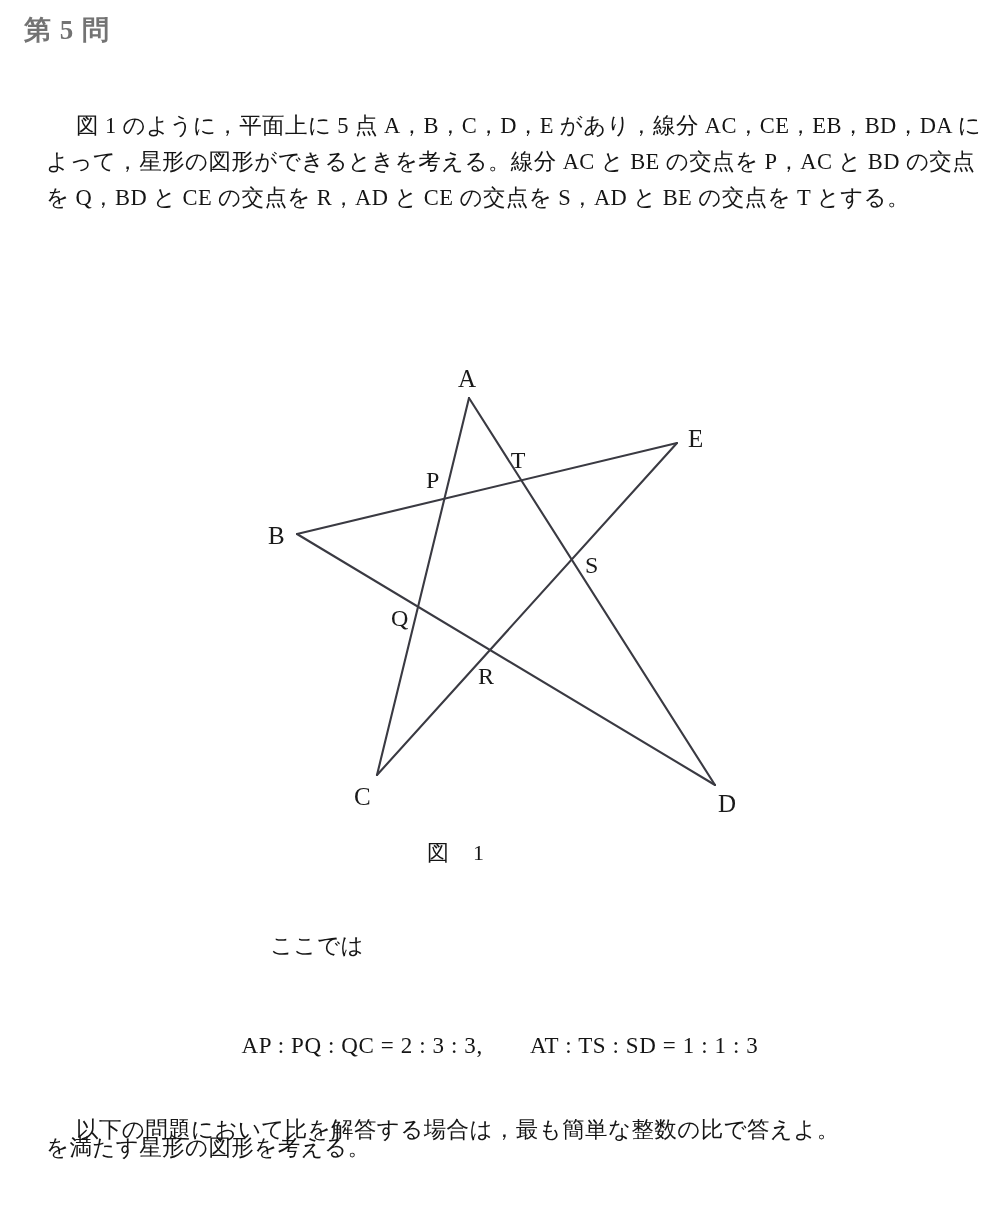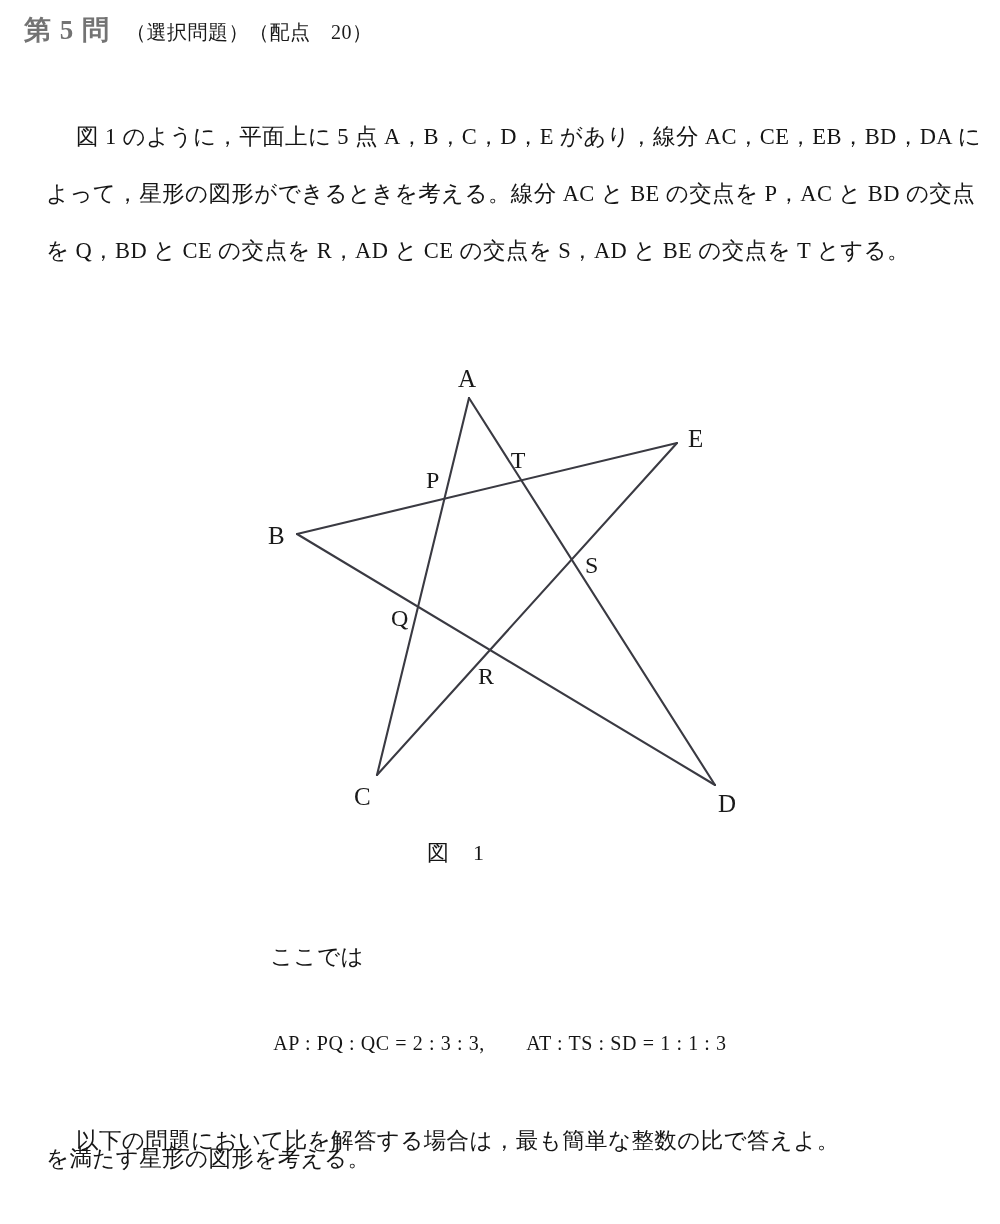--- a/index.html
+++ b/index.html
@@ -35,21 +35,21 @@
     font-size: 20px;
     margin-left: 16px;
     color: #1a1a1a;
     letter-spacing: 0.5px;
   }
 
   
   .para {
     position: absolute;
     font-size: 22.5px;
-    line-height: 57px;
+    line-height: 36px;
     letter-spacing: 0.4px;
     color: #151515;
     white-space: pre-wrap;
   }
   #intro {
     left: 46px;
     top: 108px;
     width: 952px;
     text-indent: 30px;
   }
@@ -59,21 +59,21 @@
     width: 500px;
     text-indent: 30px;
     text-align: center;
   }
   #ratio-line {
     position: absolute;
     left: 0;
     top: 1030px;
     width: 1000px;
     text-align: center;
-    font-size: 20px;
+    font-size: 23px;
     letter-spacing: 0.6px;
     white-space: pre;
     color: #151515;
   }
   #tail1 {
     left: 46px;
     top: 1130px;
     width: 952px;
   }
   #tail2 {
@@ -122,21 +122,20 @@
     letter-spacing: 1px;
     white-space: pre;
     color: #151515;
   }
 </style>
 </head>
 <body>
 
 <div id="heading">
   <span class="q-label">第 5 問</span>
-  <span class="q-sub">（選択問題）（配点　20）</span>
 </div>
 
 <div class="para" id="intro">図 1 のように，平面上に 5 点 A，B，C，D，E があり，線分 AC，CE，EB，BD，DA によって，星形の図形ができるときを考える。線分 AC と BE の交点を P，AC と BD の交点を Q，BD と CE の交点を R，AD と CE の交点を S，AD と BE の交点を T とする。</div>
 
 <div id="figure-wrap">
   <svg id="star-svg" width="1000" height="1224" viewBox="0 0 1000 1224">
     <g id="segments-group">
         <line x1="469" y1="398" x2="377" y2="775" stroke="#3a3a42"></line>
         <line x1="377" y1="775" x2="677" y2="443" stroke="#3a3a42"></line>
         <line x1="677" y1="443" x2="297" y2="534" stroke="#3a3a42"></line>

